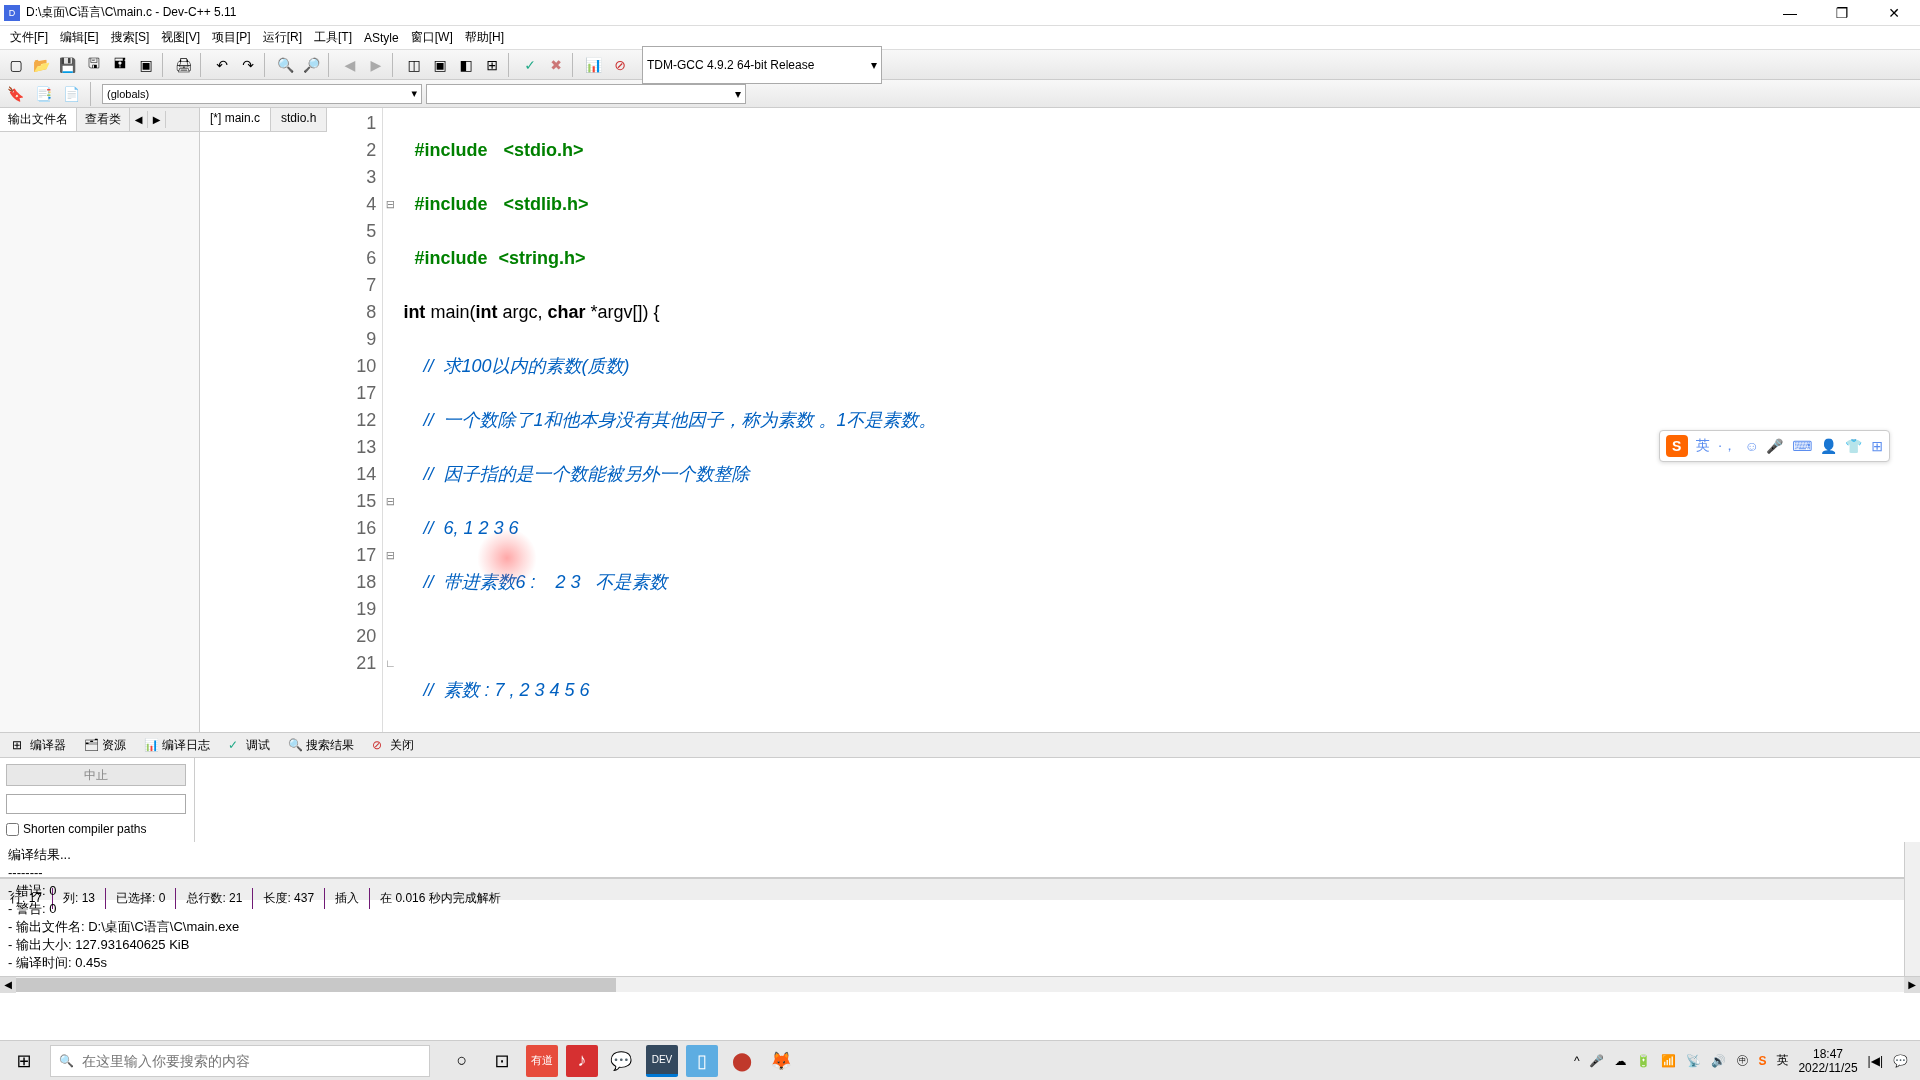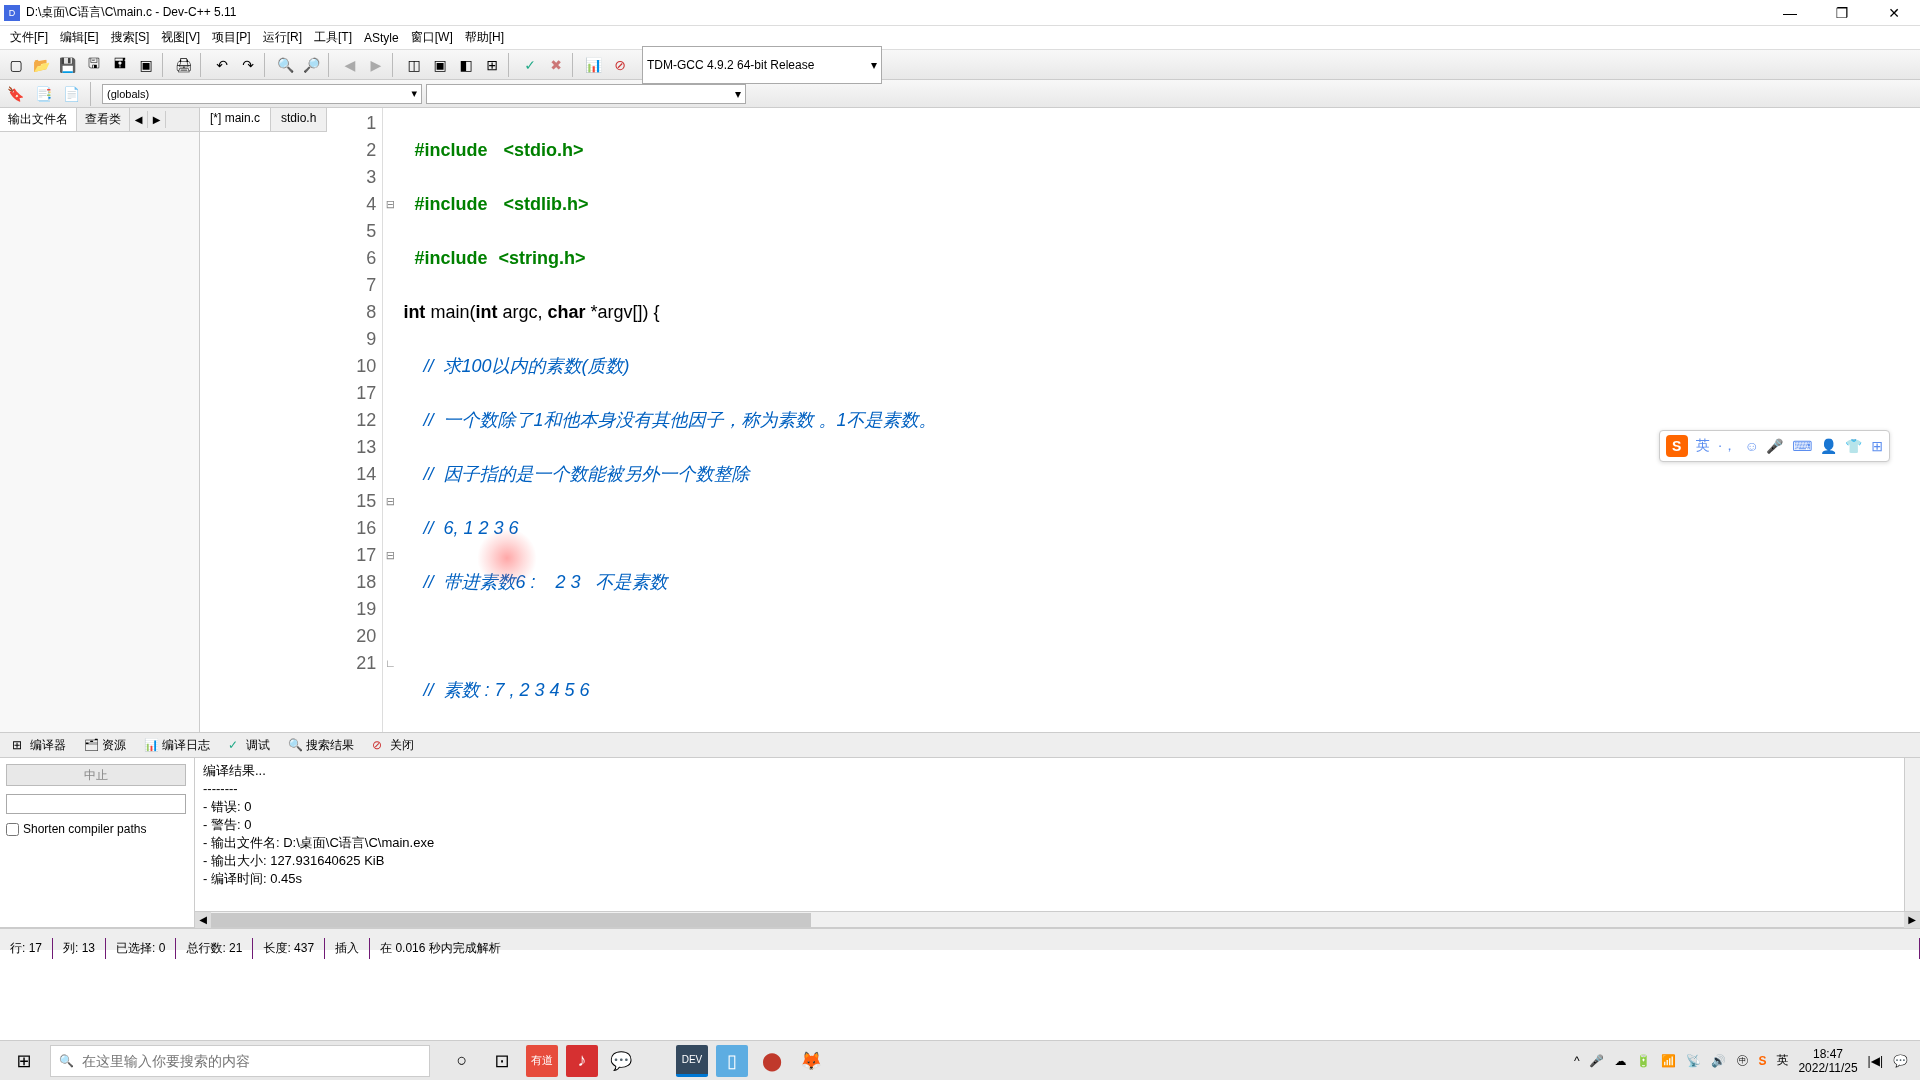--- a/index.html
+++ b/index.html
@@ -44,21 +44,21 @@
 .code .line { height: 27px; }
 .kw { color: #000; font-weight: bold; }
 .pp { color: #008000; font-weight: bold; margin-left: 11px; }
 .cm { color: #0060c0; font-style: italic; }
 .click-ring { position: absolute; width: 60px; height: 60px; border-radius: 50%; background: radial-gradient(circle, rgba(255,80,80,0.5) 0%, rgba(255,80,80,0.2) 40%, transparent 70%); pointer-events: none; }
 
 .bottom-tabs { height: 26px; background: #eee; border-top: 1px solid #ccc; border-bottom: 1px solid #ccc; display: flex; align-items: center; padding: 0 4px; gap: 2px; }
 .btab { display: flex; align-items: center; gap: 4px; padding: 2px 8px; font-size: 12px; }
 .btab-icon { width: 14px; height: 14px; display:inline-block; }
 
-.bottom-panel { height: 170px; display: flex; border-bottom: 1px solid #ccc; }
+.bottom-panel { height: 120px; display: flex; border-bottom: 1px solid #ccc; flex-direction: column; }
 .bp-left { width: 195px; padding: 6px; border-right: 1px solid #ccc; }
 .bp-left .abort-btn { width: 180px; height: 22px; background: #e8e8e8; border: 1px solid #bbb; color: #888; text-align:center; line-height:20px; margin-bottom:8px; font-size:12px; }
 .bp-left input[type=text] { width: 180px; height: 20px; border: 1px solid #aaa; margin-bottom: 8px; }
 .bp-left label { font-size: 12px; display: flex; align-items: center; gap: 4px; }
 .bp-right { flex: 1; position: relative; }
 .bp-output { font-family: "NSimSun", Consolas, monospace; font-size: 13px; padding: 4px 8px; line-height: 18px; white-space: pre; height: 150px; overflow: hidden; }
 .bp-hscroll { position: absolute; bottom: 0; left: 0; right: 0; height: 16px; background: #f0f0f0; border-top: 1px solid #ccc; display:flex; align-items:center; }
 .bp-hscroll .sbtn { width:16px; height:16px; background:#ddd; text-align:center; font-size:10px; line-height:16px; }
 .bp-hscroll .thumb { width: 600px; height: 14px; background: #c8c8c8; margin-left:0; }
 .bp-vscroll { position:absolute; right:0; top:0; bottom:16px; width:16px; background:#f0f0f0; border-left:1px solid #ccc; }
@@ -68,21 +68,21 @@
 
 .taskbar { position: absolute; bottom: 0; left: 0; right: 0; height: 40px; background: #e8e8e8; border-top: 1px solid #ccc; display: flex; align-items: center; }
 .start-btn { width: 48px; height: 40px; display: flex; align-items: center; justify-content: center; font-size: 18px; }
 .search-box { width: 380px; height: 32px; background: #fff; border: 1px solid #ccc; display: flex; align-items: center; padding: 0 8px; gap: 8px; margin-left: 2px; }
 .search-box input { border: none; outline: none; flex: 1; font-size: 14px; color: #666; }
 .task-icons { display: flex; align-items: center; gap: 8px; margin-left: 16px; }
 .task-icon { width: 32px; height: 32px; display: flex; align-items: center; justify-content: center; font-size: 18px; border-radius: 2px; }
 .task-icon.red { background: #e74c3c; color:#fff; font-size:11px; }
 .task-icon.red2 { background: #d63031; color:#fff; }
 .task-icon.blue { background: #34495e; color:#fff; font-size:10px; }
-.task-icon.active-app { border-bottom: 3px solid #0078d4; margin-left: 30px; }
+.task-icon.active-app { border-bottom: 3px solid #0078d4; }
 .tray { margin-left: auto; display: flex; align-items: center; gap: 10px; padding-right: 12px; font-size: 12px; }
 .tray .clock { text-align: center; line-height: 14px; }
 
 .ime-bar { position: absolute; right: 30px; top: 430px; background: #fff; border: 1px solid #ccc; border-radius: 4px; padding: 4px 6px; display: flex; align-items: center; gap: 8px; box-shadow: 0 1px 4px rgba(0,0,0,0.15); }
 .ime-logo { width: 22px; height: 22px; background: #ff6600; color: #fff; border-radius: 4px; display:flex; align-items:center; justify-content:center; font-weight:bold; font-size:14px; }
 .ime-item { color: #5b8def; font-size: 14px; }
 </style>
 </head>
 <body>
 

